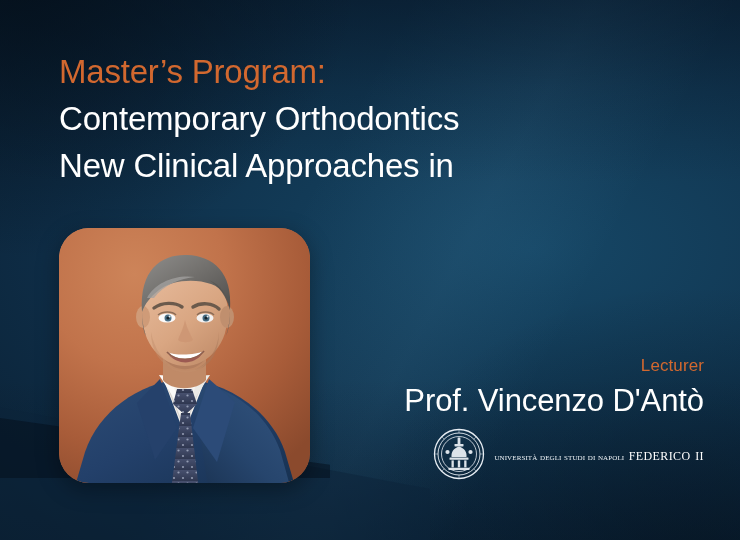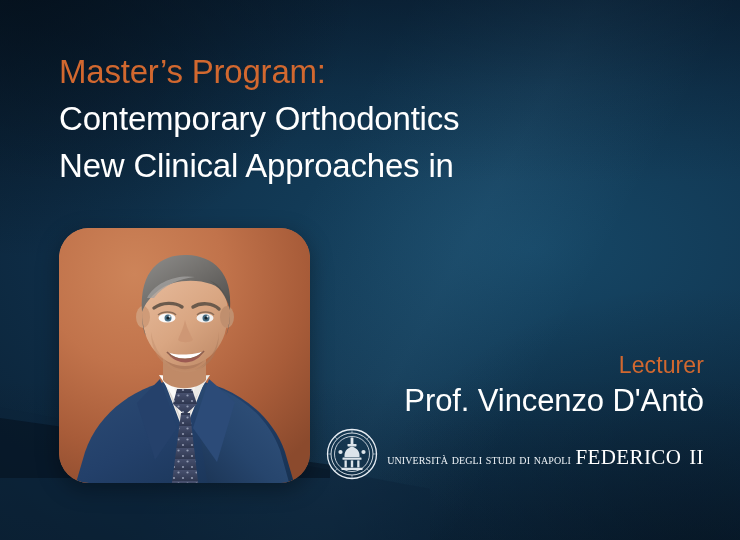--- a/index.html
+++ b/index.html
@@ -105,21 +105,21 @@
 
   
   .lecturer-block {
     position: absolute;
     right: 36px;
     top: 352px;
     text-align: right;
   }
   .lecturer-label {
     color: #d2682f;
-    font-size: 23px;
+    font-size: 17px;
     line-height: 27px;
     letter-spacing: 0.1px;
   }
   .lecturer-name {
     color: #ffffff;
     font-size: 31px;
     line-height: 33px;
     letter-spacing: -0.1px;
     margin-top: 5px;
   }
@@ -132,31 +132,31 @@
     display: flex;
     align-items: center;
     gap: 9px;
   }
   .uni-seal { width: 52px; height: 52px; flex: 0 0 auto; }
   .uni-seal svg { display: block; }
   .uni-words { text-align: left; }
   .uni-line1 {
     color: #eef3f7;
     font-family: "Liberation Serif", serif;
-    font-size: 14px;
+    font-size: 10px;
     letter-spacing: 0.1px;
     font-variant: small-caps;
     text-transform: lowercase;
     line-height: 12px;
     white-space: nowrap;
   }
   .uni-line2 {
     color: #ffffff;
     font-family: "Liberation Serif", serif;
-    font-size: 30px;
+    font-size: 17px;
     letter-spacing: 0.4px;
     font-variant: small-caps;
     text-transform: lowercase;
     line-height: 27px;
     white-space: nowrap;
   }
 </style>
 </head>
 <body>
 

